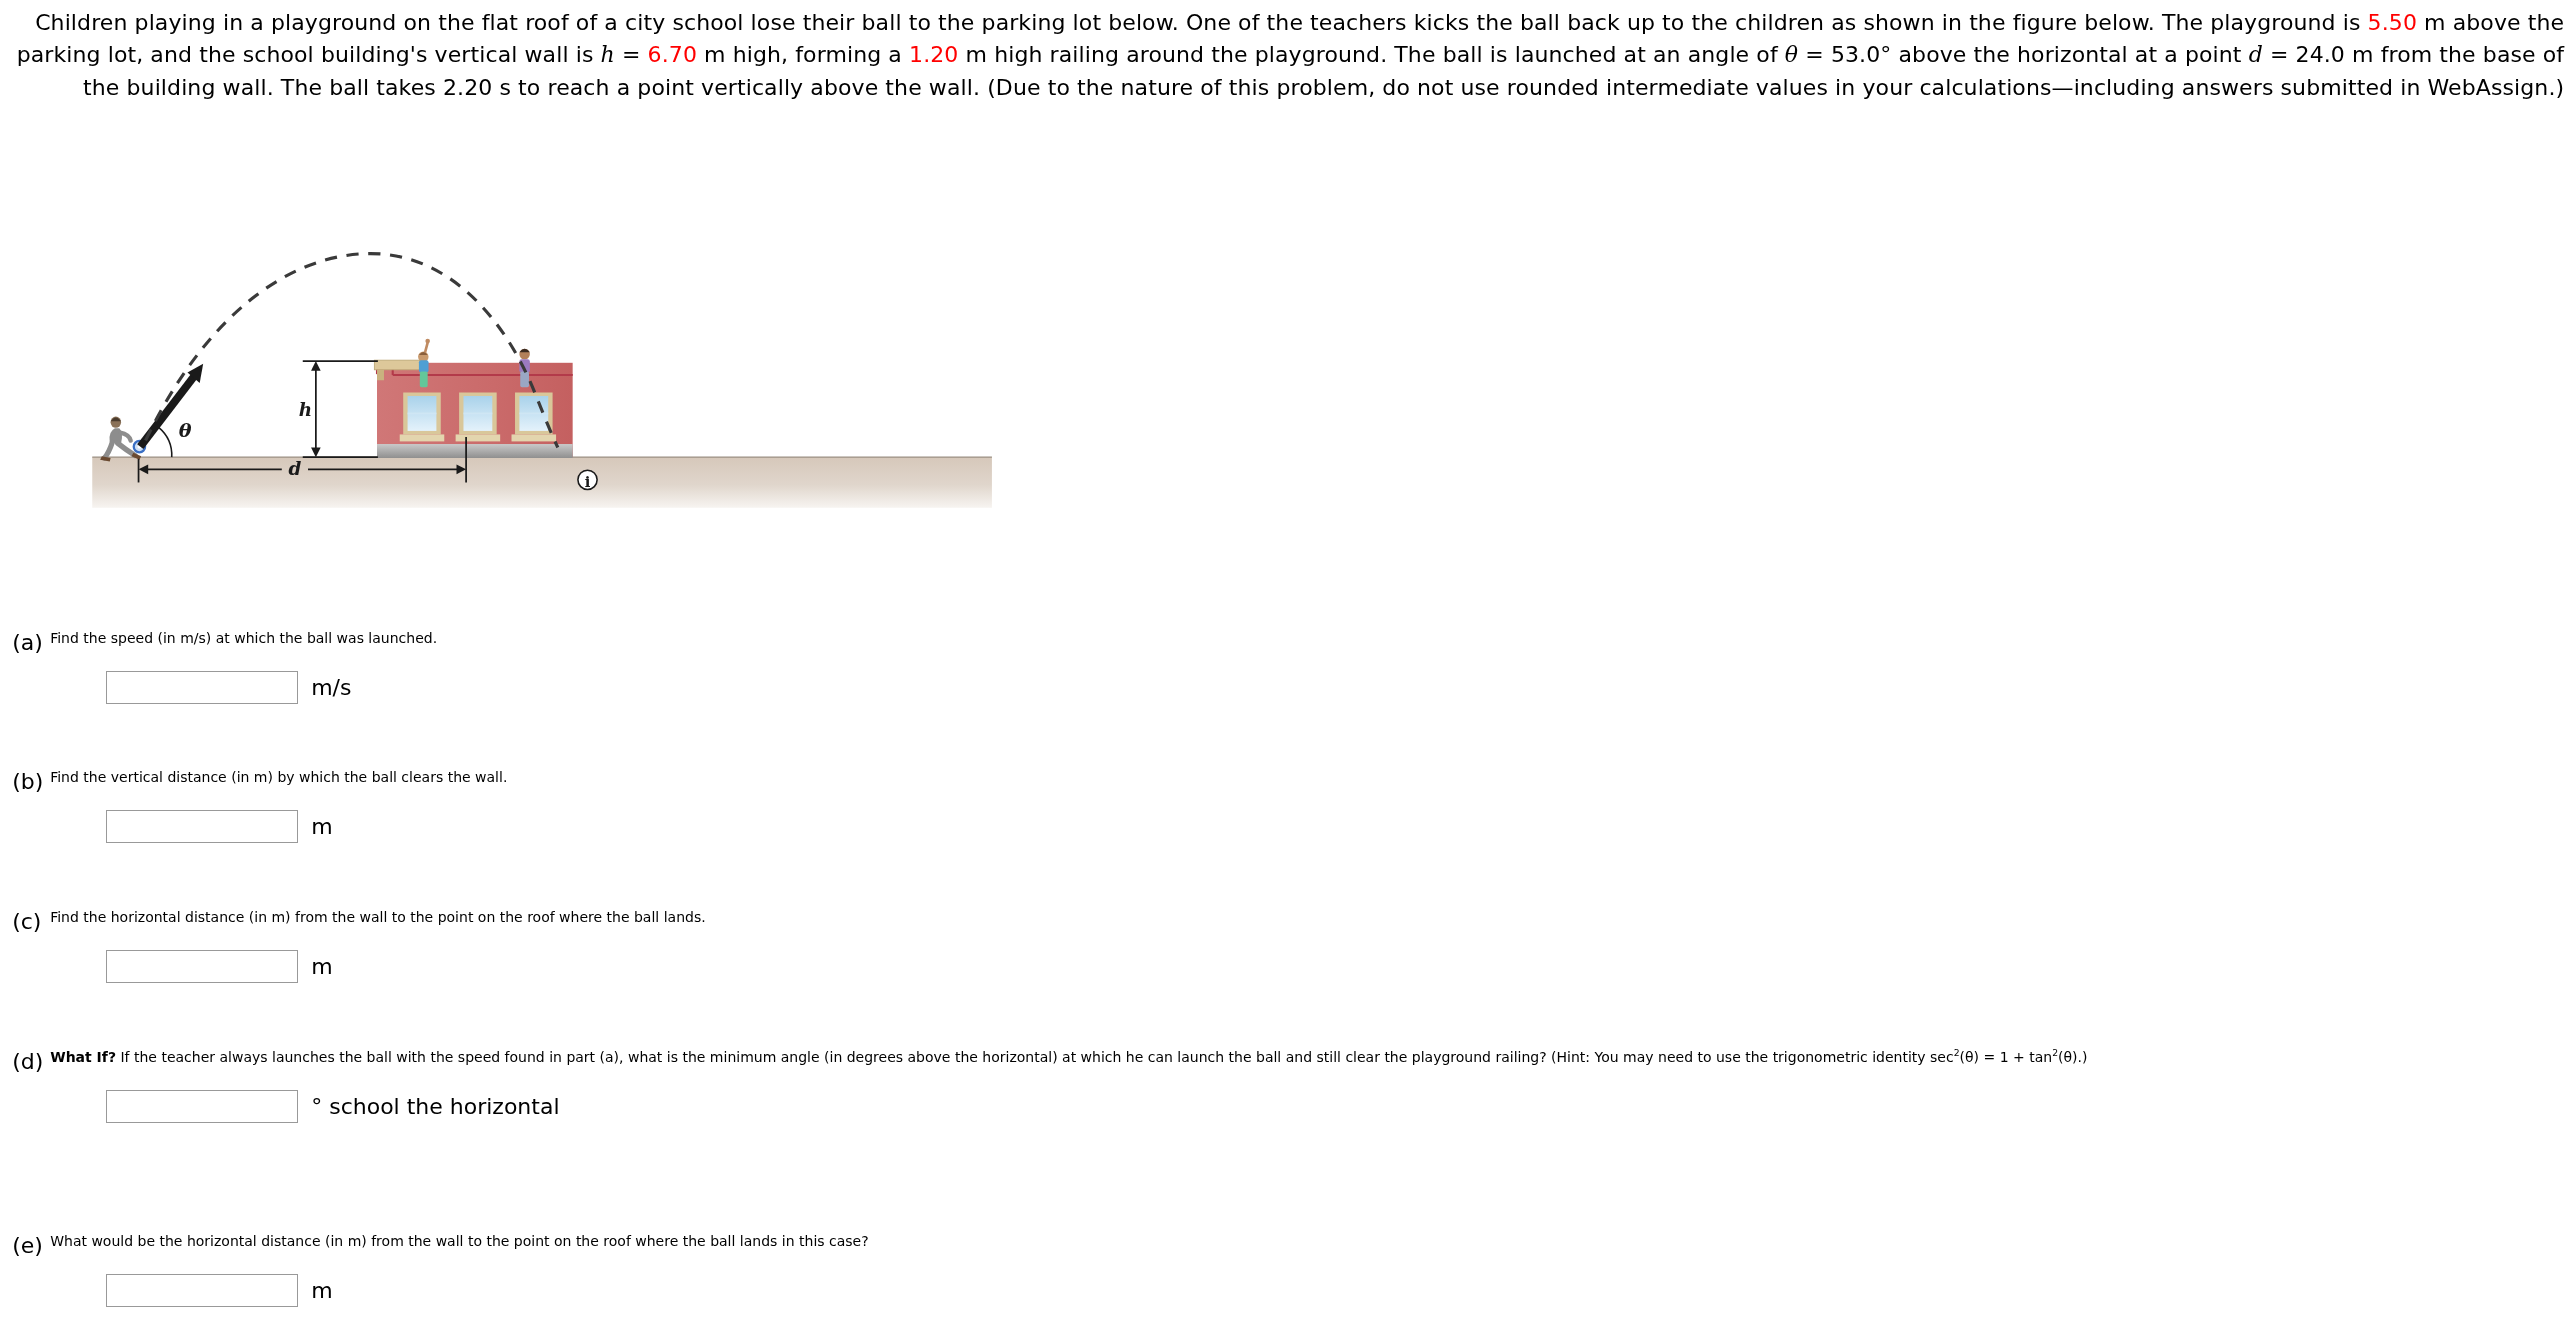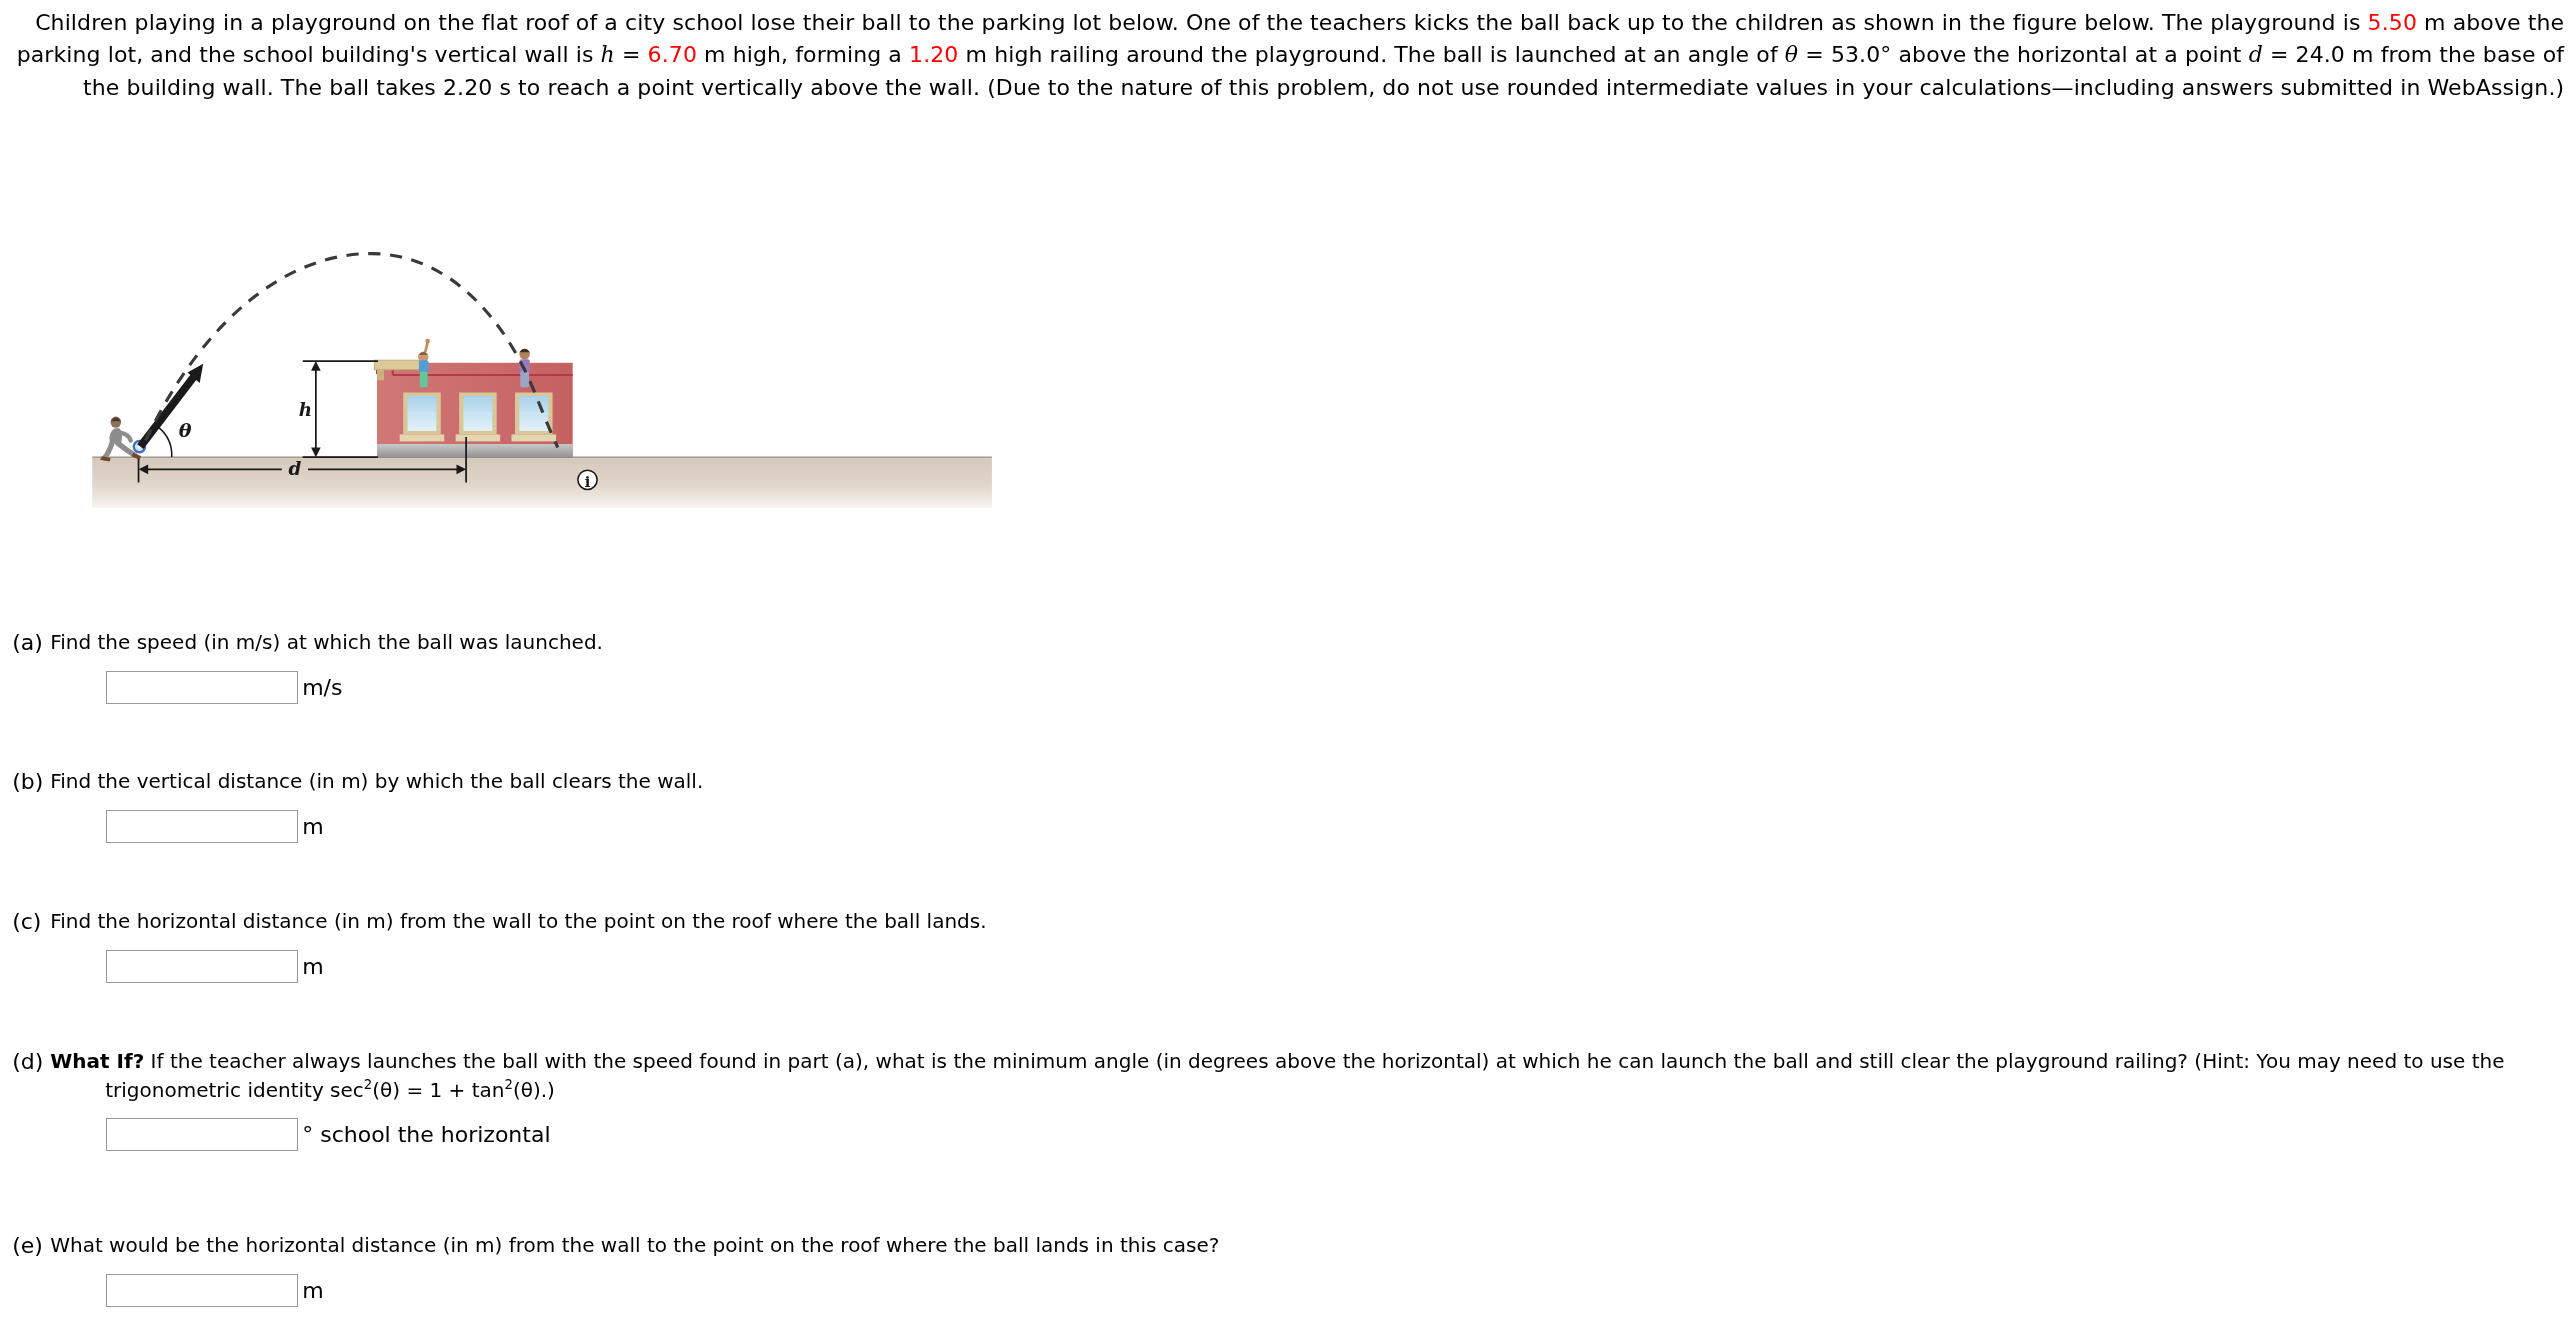--- a/index.html
+++ b/index.html
@@ -52,21 +52,21 @@
     display: flex;
     align-items: flex-start;
   }
   .part-label {
     width: 38px;
     flex: 0 0 auto;
     font-size: 22px;
     line-height: 1.4;
   }
   .part-text {
-    font-size: 20px;
+    font-size: 14px;
     line-height: 1.47;
     padding-left: 55px;
     text-indent: -55px;
   }
   .part-text.indent-none {
     padding-left: 0;
     text-indent: 0;
   }
   .answer-row {
     display: flex;
@@ -80,21 +80,21 @@
     border: 0.9px solid #999999;
     background: #ffffff;
     box-sizing: border-box;
     padding: 1.7px 5.2px;
     font-family: "DejaVu Sans", "Liberation Sans", sans-serif;
     font-size: 21px;
     color: #000;
     outline: none;
   }
   .unit {
-    margin-left: 4px;
+    margin-left: 13px;
     font-size: 22px;
     white-space: nowrap;
   }
   .bold { font-weight: bold; }
   sup.sq {
     font-size: 0.66em;
     vertical-align: super;
     line-height: 0;
   }
   .math-i {

